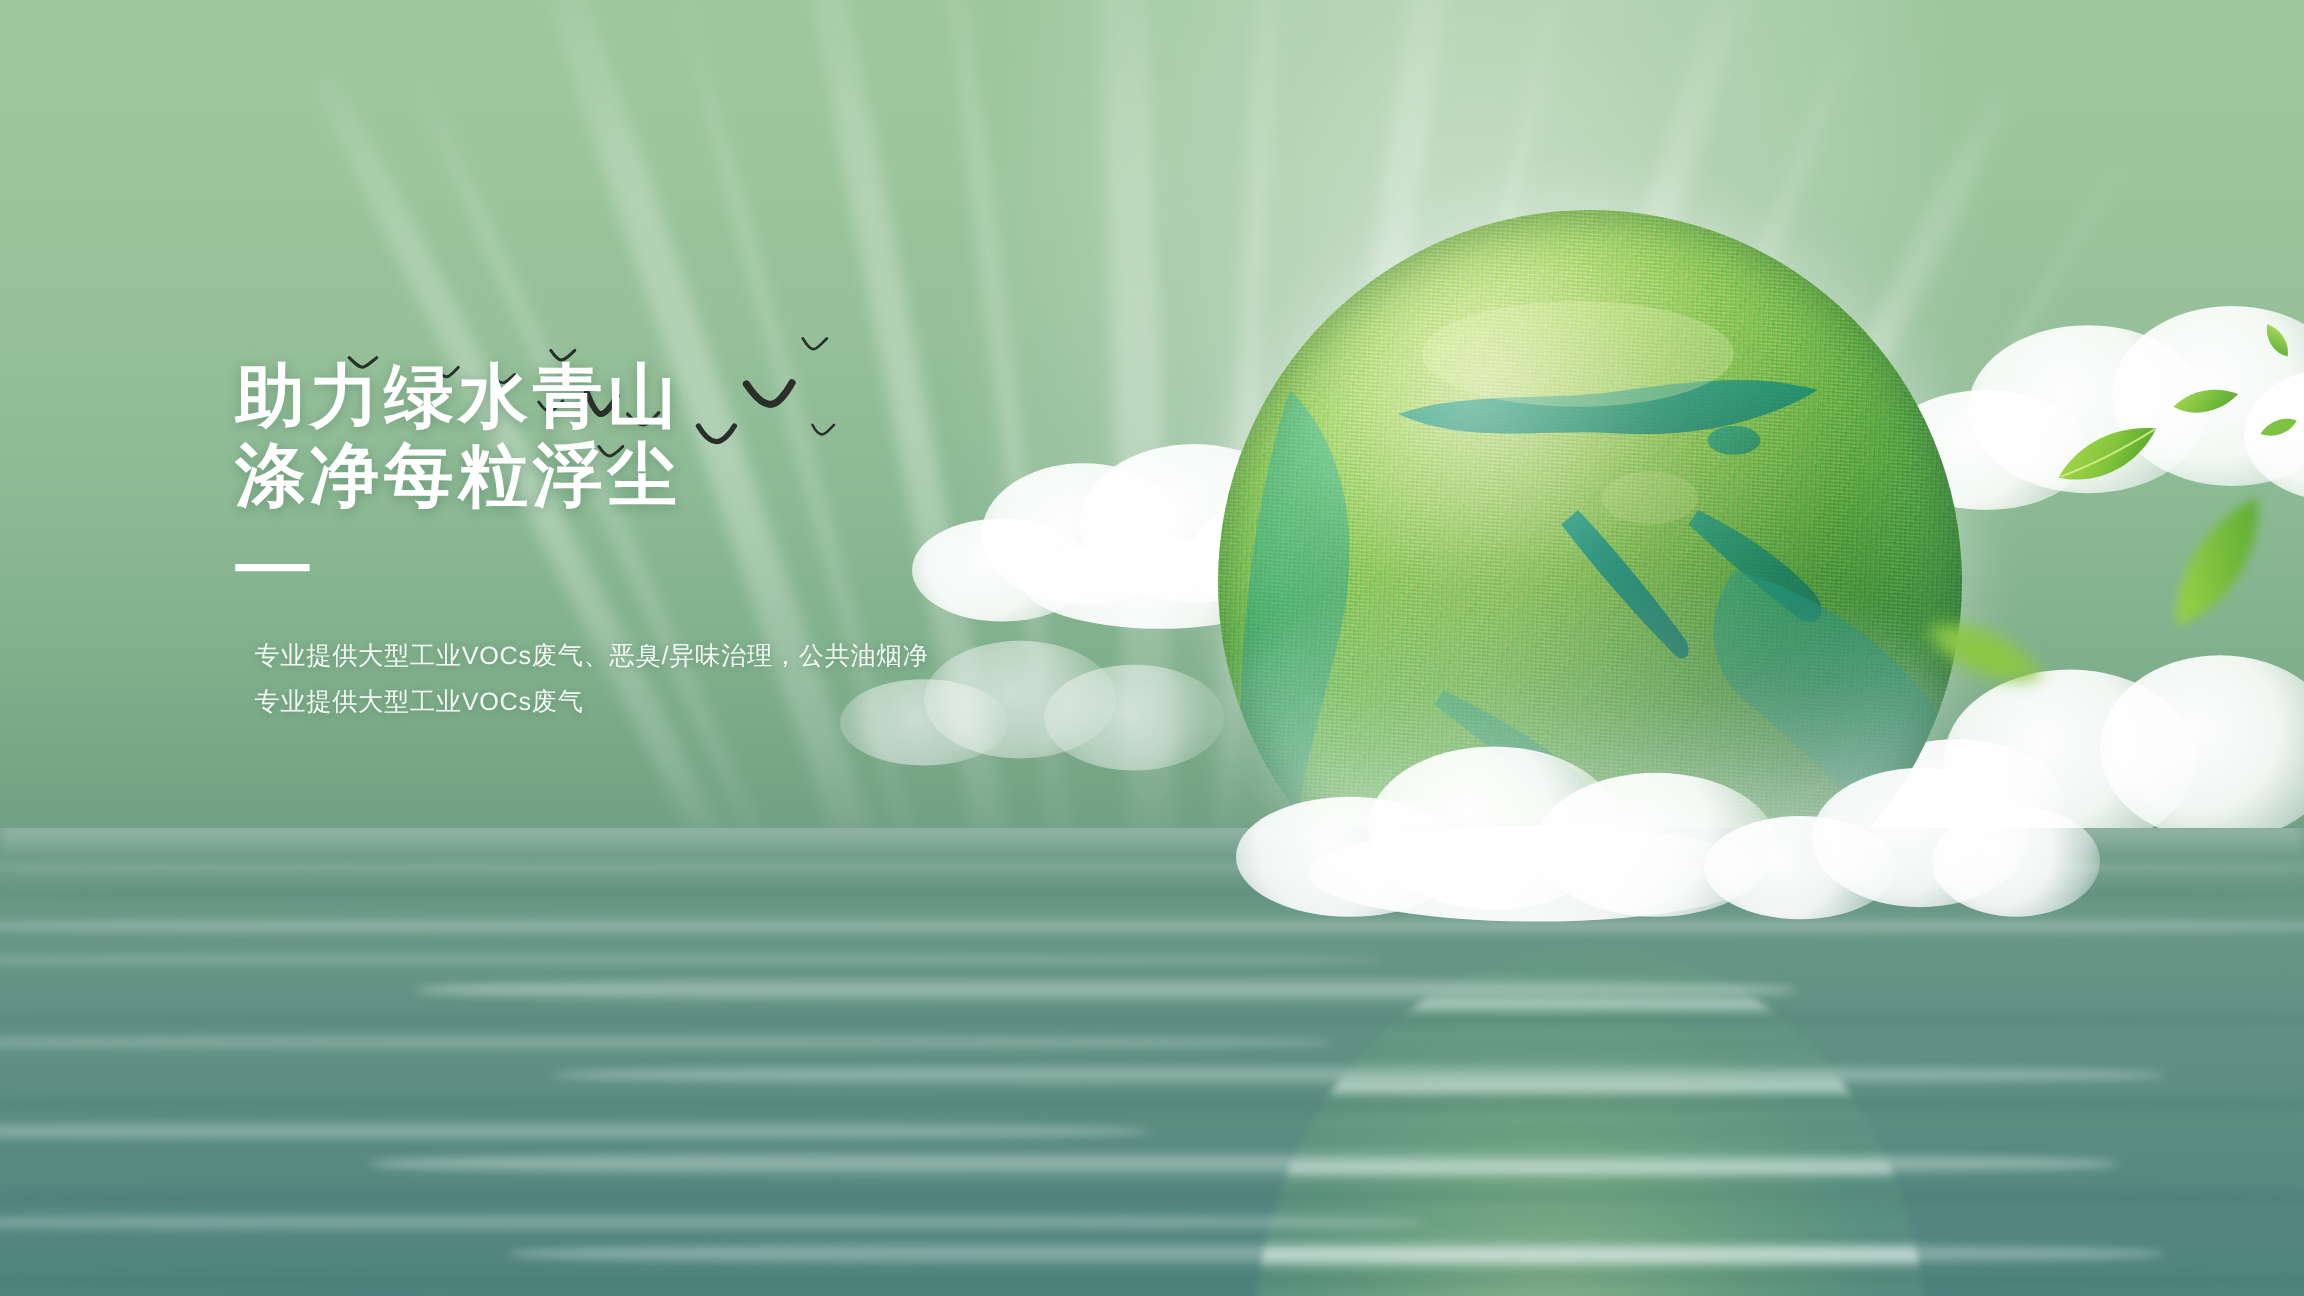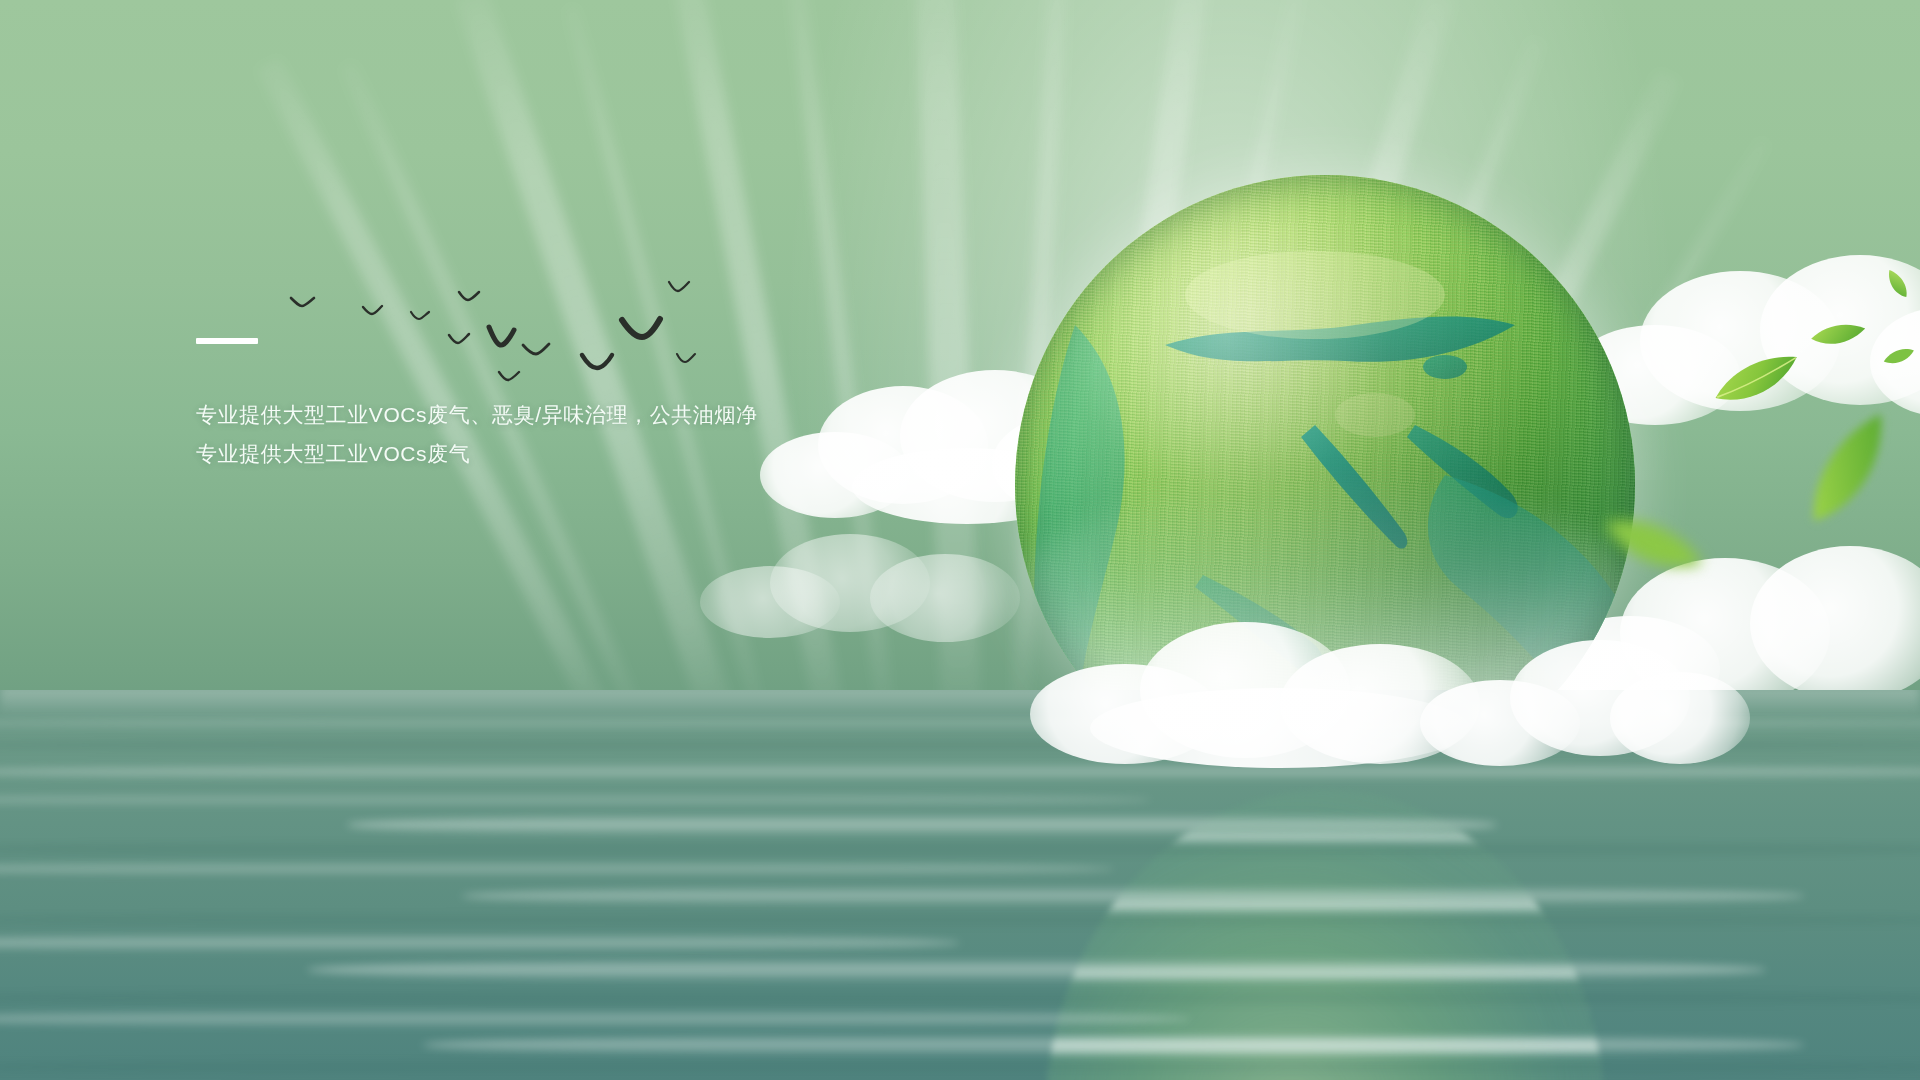--- a/index.html
+++ b/index.html
@@ -253,21 +253,21 @@
   }
   .headline .l2 { display: block; }
   .rule {
     margin-top: 40px;
     width: 62px;
     height: 6px;
     background: #ffffff;
     border-radius: 1px;
   }
   .sub {
-    margin: 0;
+    margin: 16px;
     margin-top: 52px;
     color: #f4fbf6;
     font-size: 21px;
     line-height: 1.85;
     letter-spacing: .6px;
     max-width: 540px;
     text-shadow: 0 1px 6px rgba(40,80,60,.28);
   }
   .sub .sl { display: block; white-space: nowrap; }
 </style>
@@ -528,20 +528,24 @@
     <div class="wave dark" style="top:222px;height:16px;opacity:.40;"></div>
     <div class="wave" style="top:244px;height:18px;opacity:.58;left:-8%;width:58%;"></div>
     <div class="wave" style="top:268px;height:24px;opacity:.66;left:16%;width:76%;"></div>
     <div class="wave dark" style="top:298px;height:20px;opacity:.42;"></div>
     <div class="wave" style="top:320px;height:18px;opacity:.52;left:-4%;width:66%;"></div>
     <div class="wave" style="top:344px;height:22px;opacity:.62;left:22%;width:72%;"></div>
     <div class="wave dark" style="top:368px;height:18px;opacity:.38;"></div>
   </div>
 
   <div class="copy">
+    <h1 class="headline">
+      <span class="l1">助力绿水青山</span>
+      <span class="l2">涤净每粒浮尘</span>
+    </h1>
     <div class="rule"></div>
     <p class="sub">
       <span class="sl">专业提供大型工业VOCs废气、恶臭/异味治理，公共油烟净</span>
       <span class="sl">专业提供大型工业VOCs废气</span>
     </p>
   </div>
 
 </div>
 
 </body></html>

